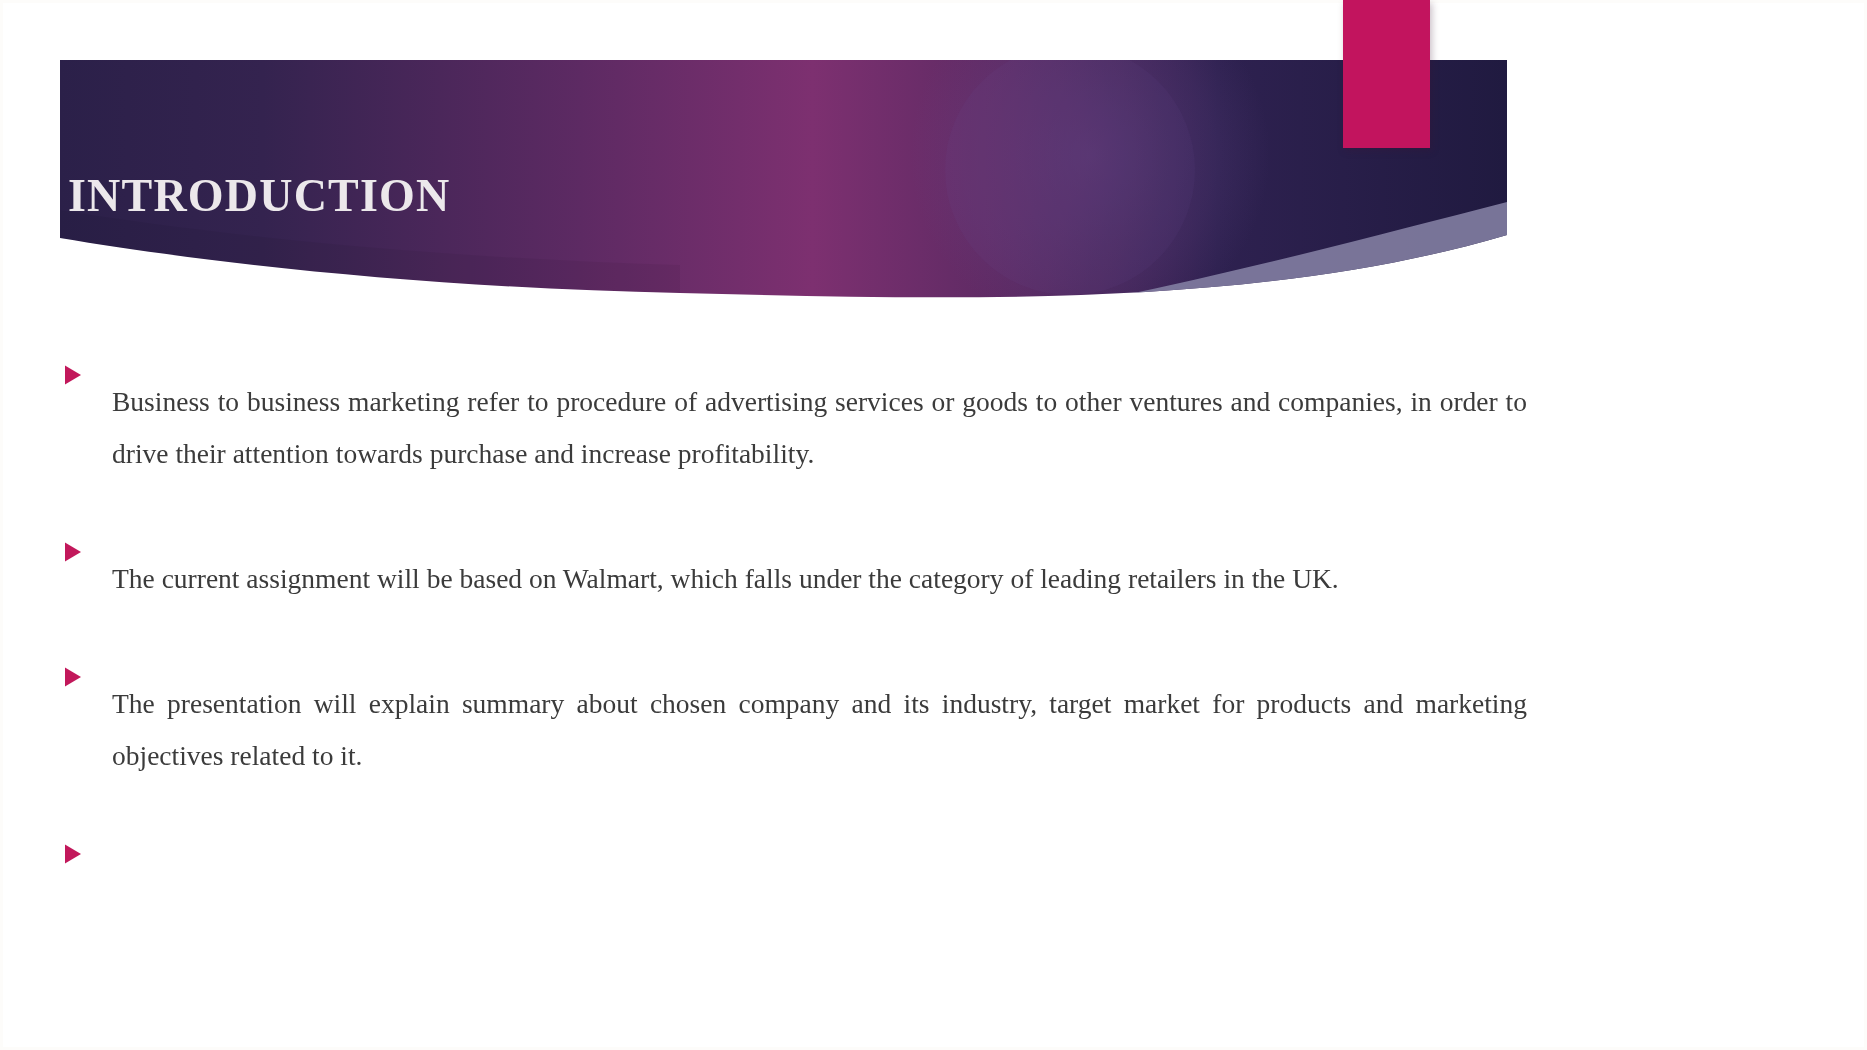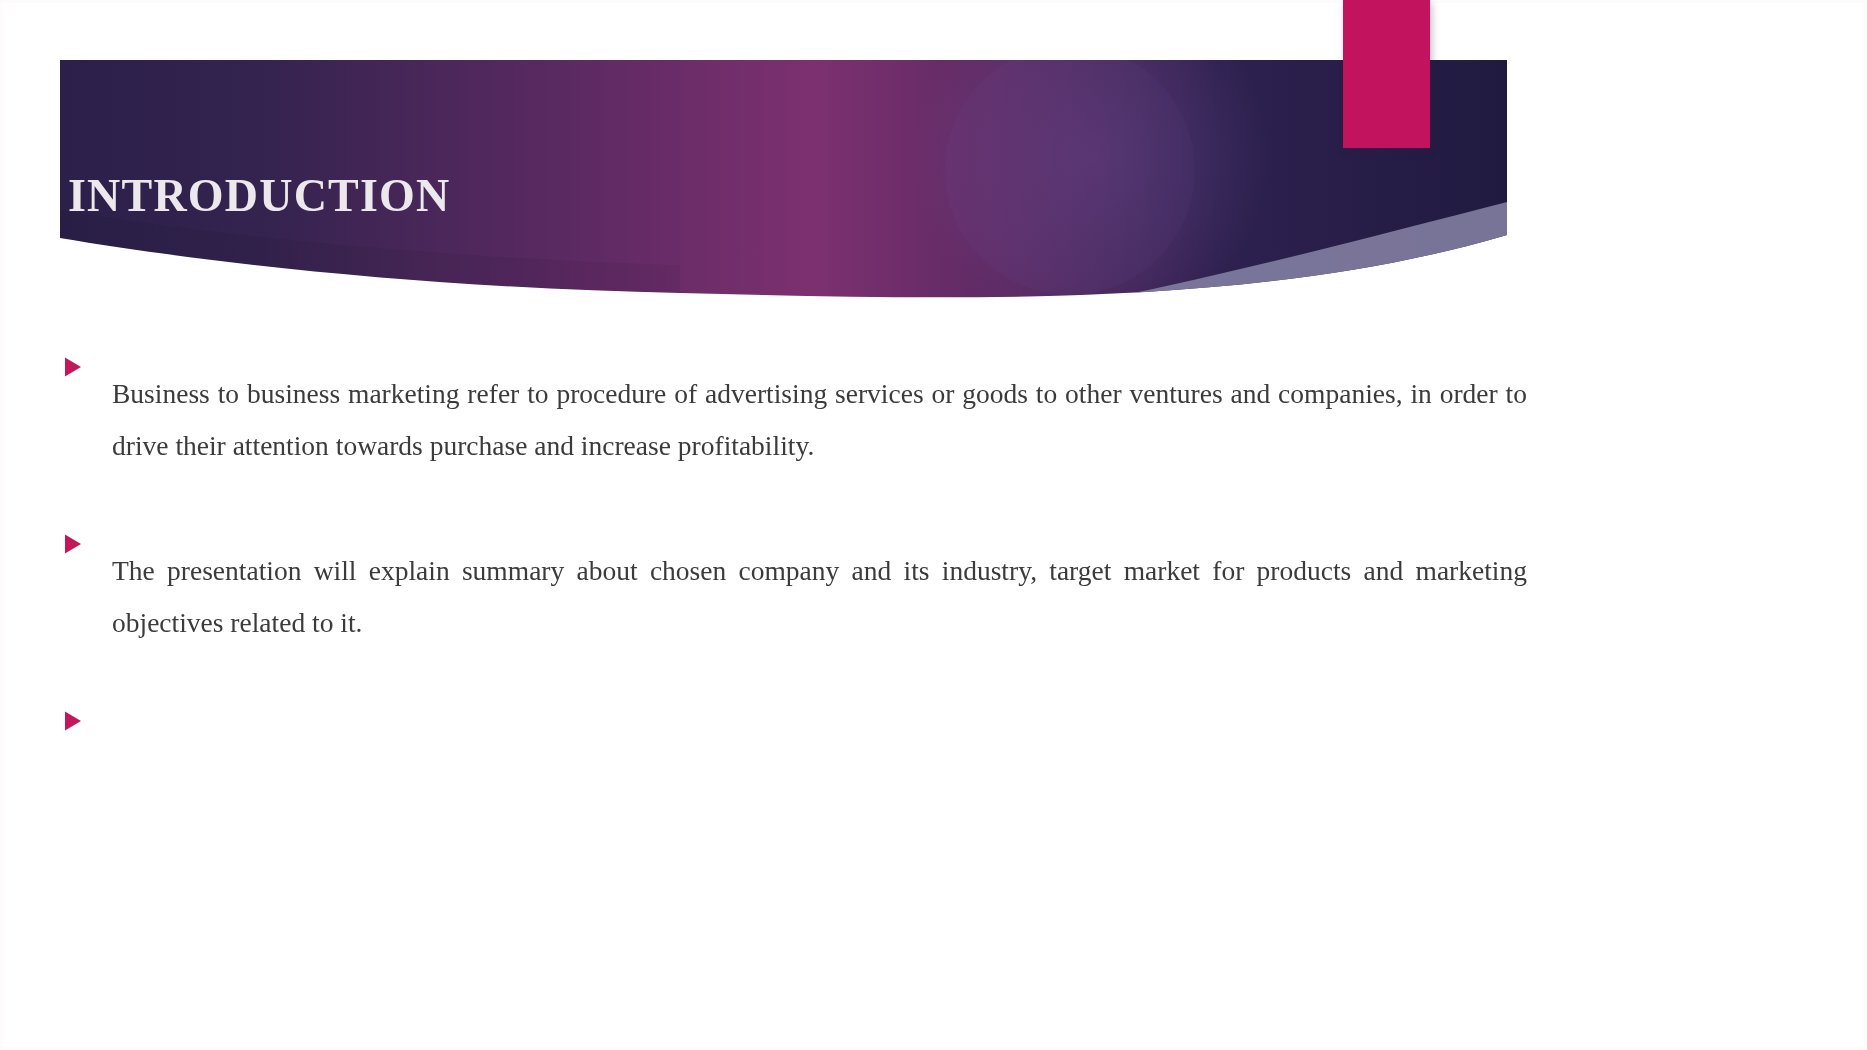--- a/index.html
+++ b/index.html
@@ -70,21 +70,21 @@
     height: 148px;
     background: #c2145e;
     z-index: 7;
     box-shadow: 2px 3px 7px rgba(60,20,50,0.28);
   }
 
   
   .body-area {
     position: absolute;
     left: 62px;
-    top: 340px;
+    top: 348px;
     width: 1465px;
   }
 
   .bullet-row {
     display: flex;
     align-items: flex-start;
     margin-bottom: 18px;
   }
 
   .bullet-marker {
@@ -162,20 +162,28 @@
 
     <div class="bullet-row">
       <span class="bullet-marker">
         <svg width="22" height="22" viewBox="0 0 22 22" aria-hidden="true">
           <polygon points="3,1.5 19,11 3,20.5" fill="#c2185b"></polygon>
         </svg>
       </span>
       <p class="bullet-text">Business to business marketing refer to procedure of advertising services or goods to other ventures and companies, in order to drive their attention towards purchase and increase profitability.</p>
     </div>
 
+    <div class="bullet-row">
+      <span class="bullet-marker">
+        <svg width="22" height="22" viewBox="0 0 22 22" aria-hidden="true">
+          <polygon points="3,1.5 19,11 3,20.5" fill="#c2185b"></polygon>
+        </svg>
+      </span>
+      <p class="bullet-text no-justify">The current assignment will be based on Walmart, which falls under the category of leading retailers in the UK.</p>
+    </div>
 
     <div class="bullet-row">
       <span class="bullet-marker">
         <svg width="22" height="22" viewBox="0 0 22 22" aria-hidden="true">
           <polygon points="3,1.5 19,11 3,20.5" fill="#c2185b"></polygon>
         </svg>
       </span>
       <p class="bullet-text">The presentation will explain summary about chosen company and its industry, target market for products and marketing objectives related to it.</p>
     </div>
 

